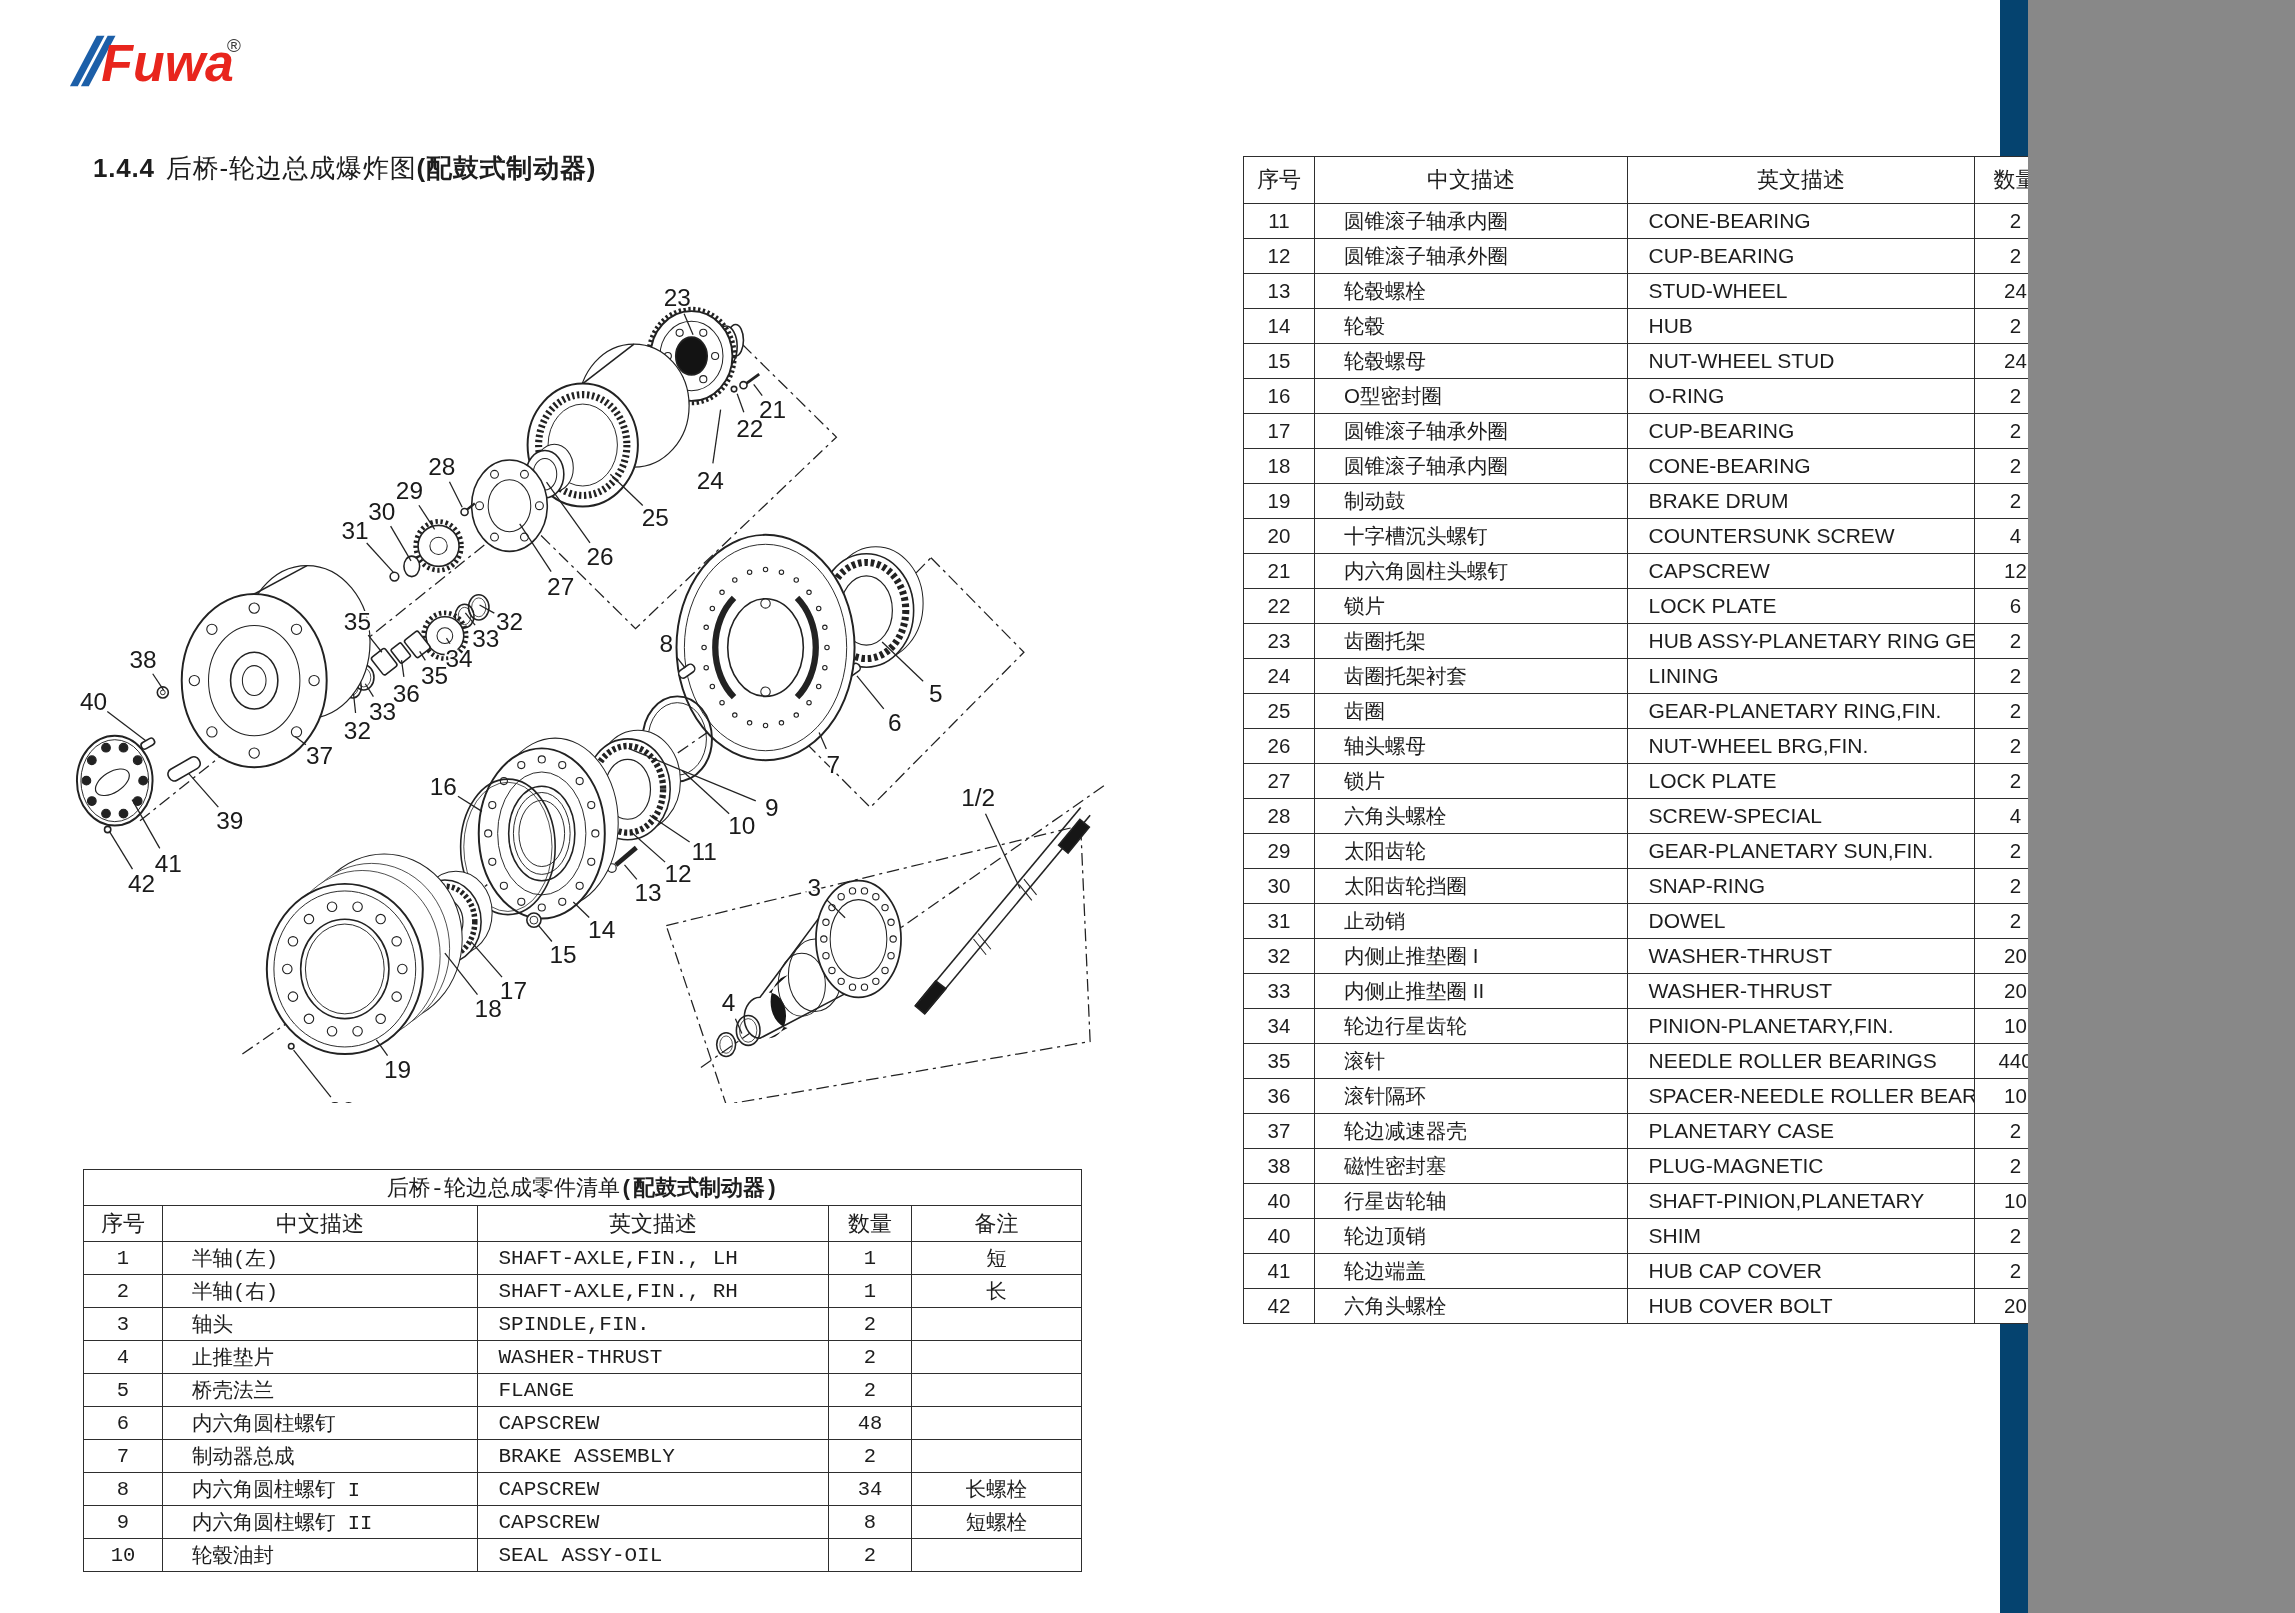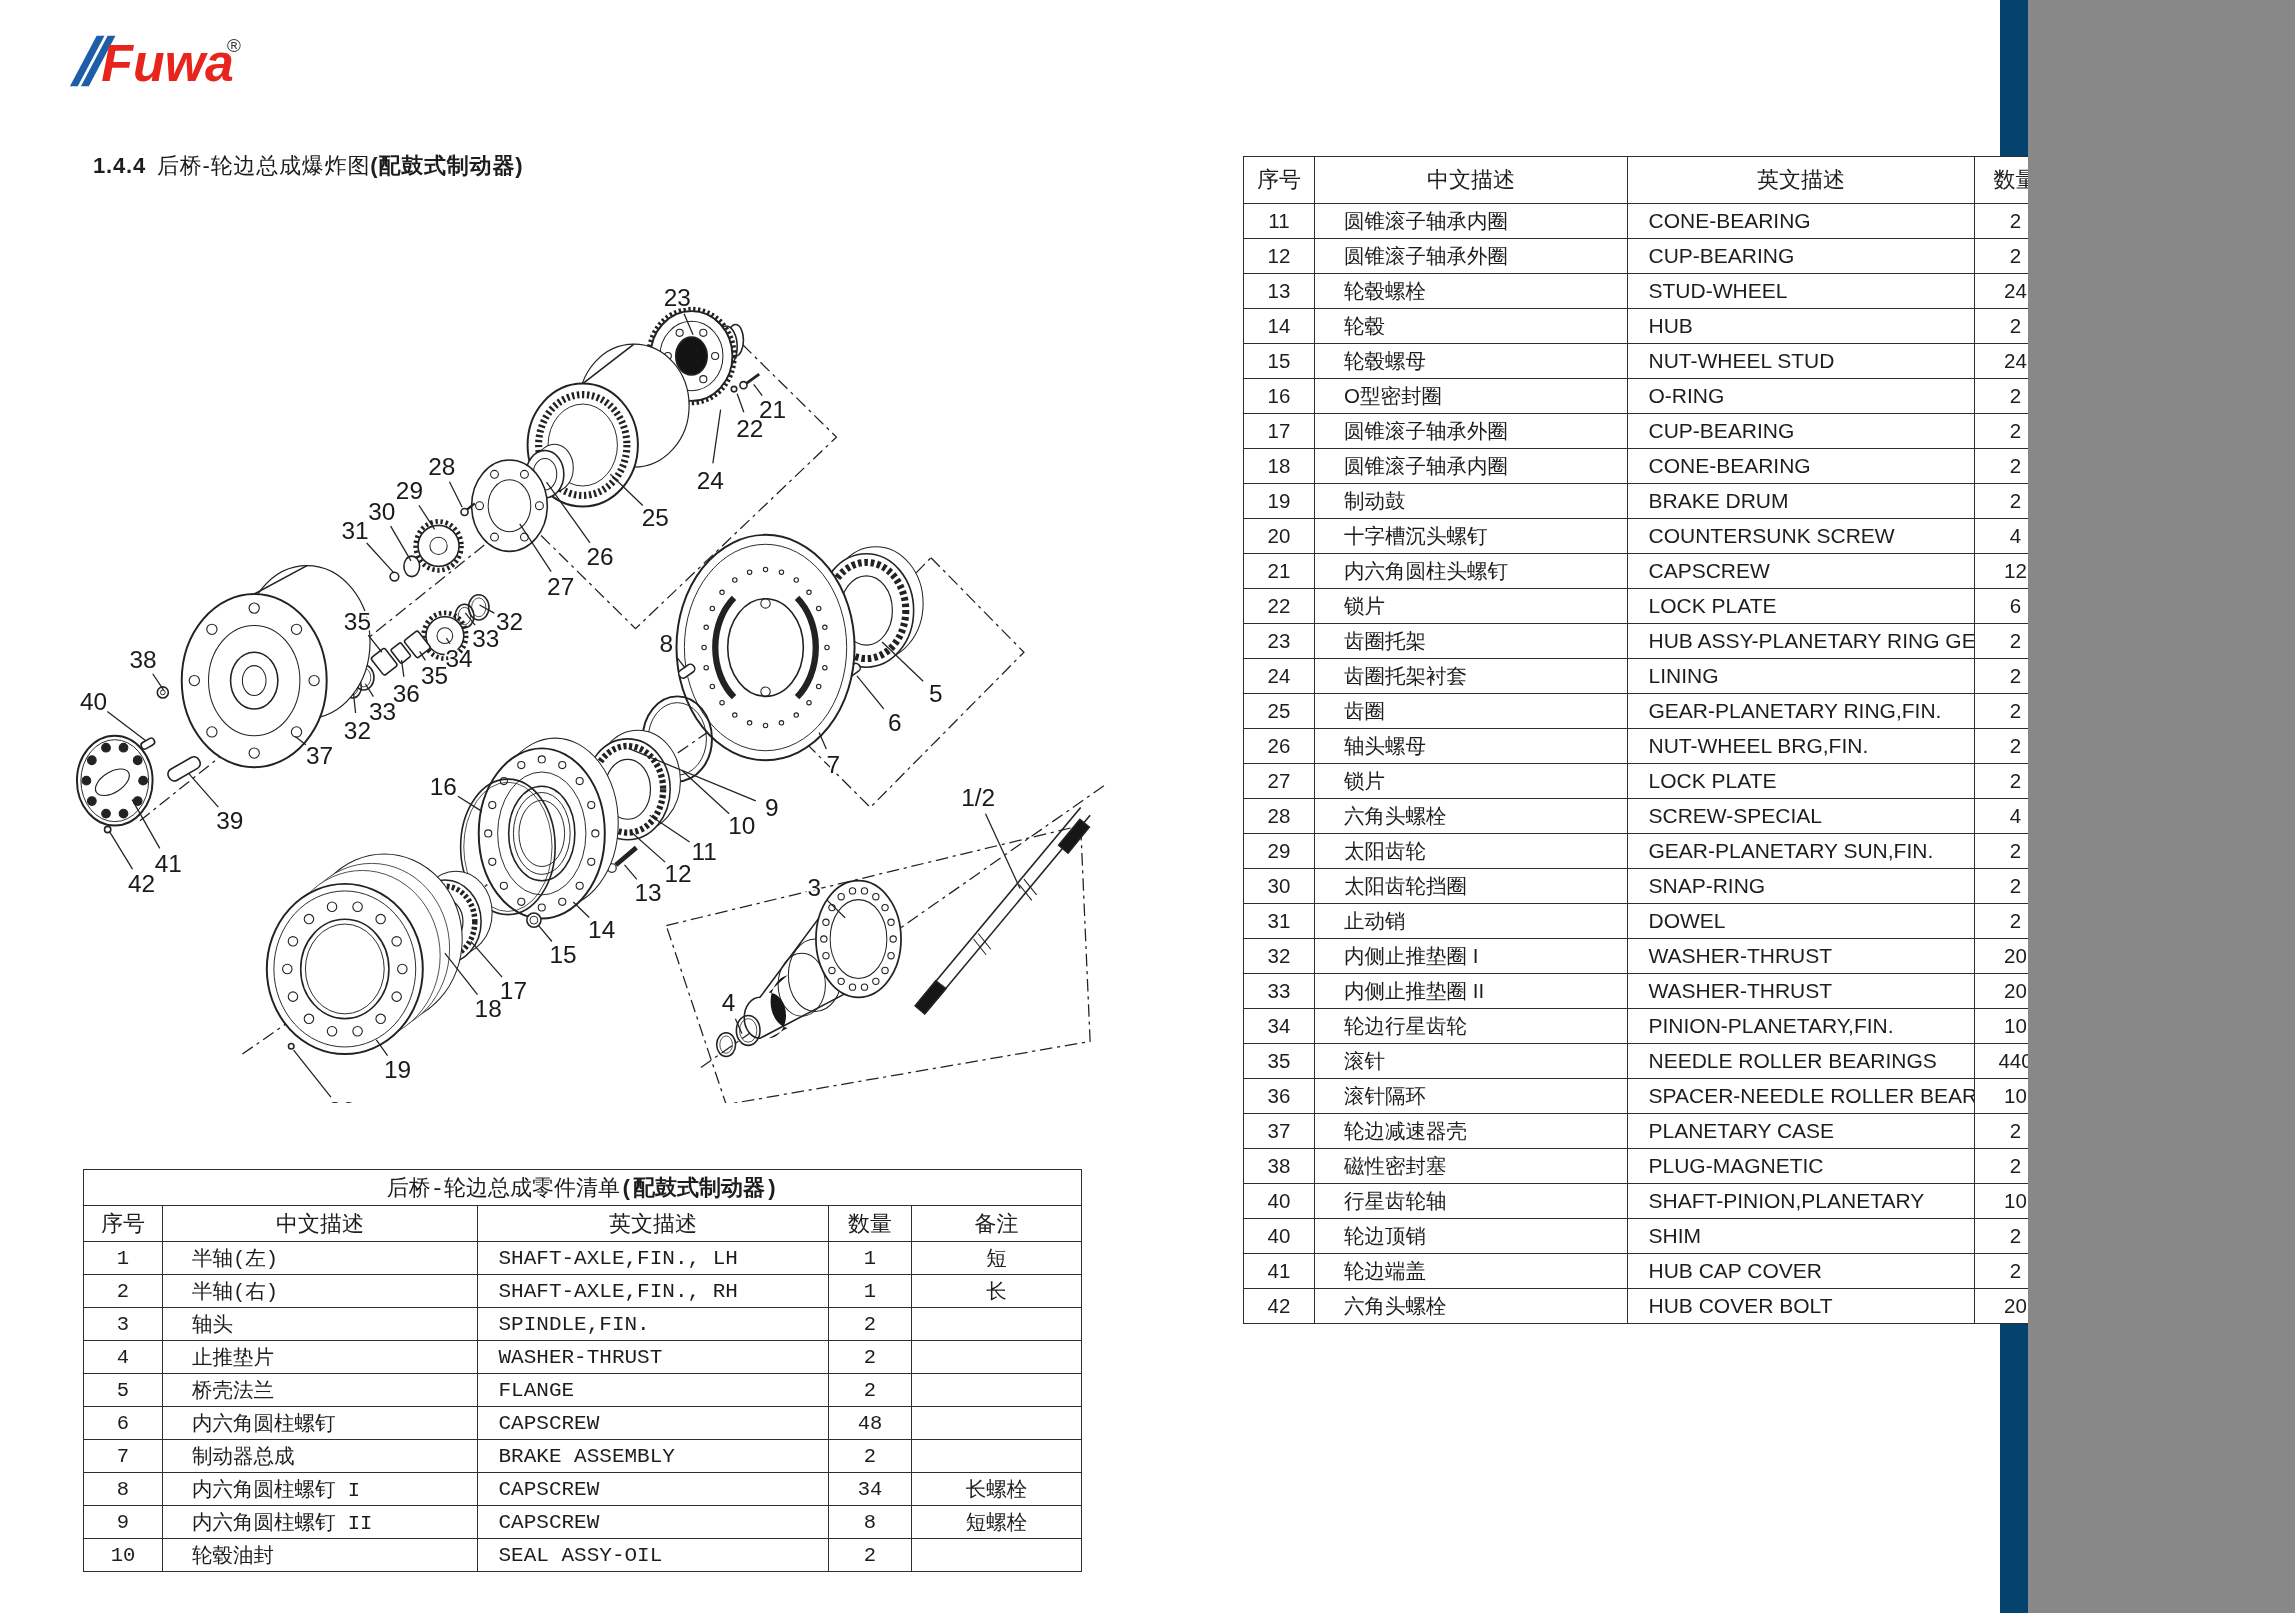--- a/index.html
+++ b/index.html
@@ -4,21 +4,21 @@
 <style>
   html,body{margin:0;padding:0;background:#888;}
   .sheet{position:relative;width:2028px;height:1613px;background:#ffffff;overflow:hidden;
          font-family:"Liberation Sans","DejaVu Sans",sans-serif;color:#1d1d1d;}
   .navy-strip{position:absolute;top:0;right:0;width:28px;height:1613px;}
   
   .logo{position:absolute;width:189px;height:66px;}
   .logo-left{left:65px;top:28px;}
   .logo-right{left:2061px;top:28px;}
   
-  .sec-title{position:absolute;left:93px;top:151px;font-size:22px;white-space:nowrap;letter-spacing:0.8px;}
+  .sec-title{position:absolute;left:93px;top:151px;font-size:26px;white-space:nowrap;letter-spacing:0.8px;}
   .sec-title .num{font-weight:bold;margin-right:11px;}
   .sec-title .paren{font-weight:bold;}
   
   .diagram{position:absolute;left:47px;top:181px;}
   .callout{font:31px "Liberation Sans","DejaVu Sans",sans-serif;fill:#1a1a1a;
            text-anchor:middle;dominant-baseline:central;paint-order:stroke;stroke:#fff;stroke-width:5px;}
   .dashdot{stroke-dasharray:16 6 4 6;stroke-width:1.6;}
   
   table.pt{border-collapse:collapse;table-layout:fixed;position:absolute;font-size:20.5px;background:#fff;border-radius:24px;}
   table.pt td,table.pt th{border:1.6px solid #2e2e2e;overflow:hidden;white-space:nowrap;font-weight:normal;padding:0;}

